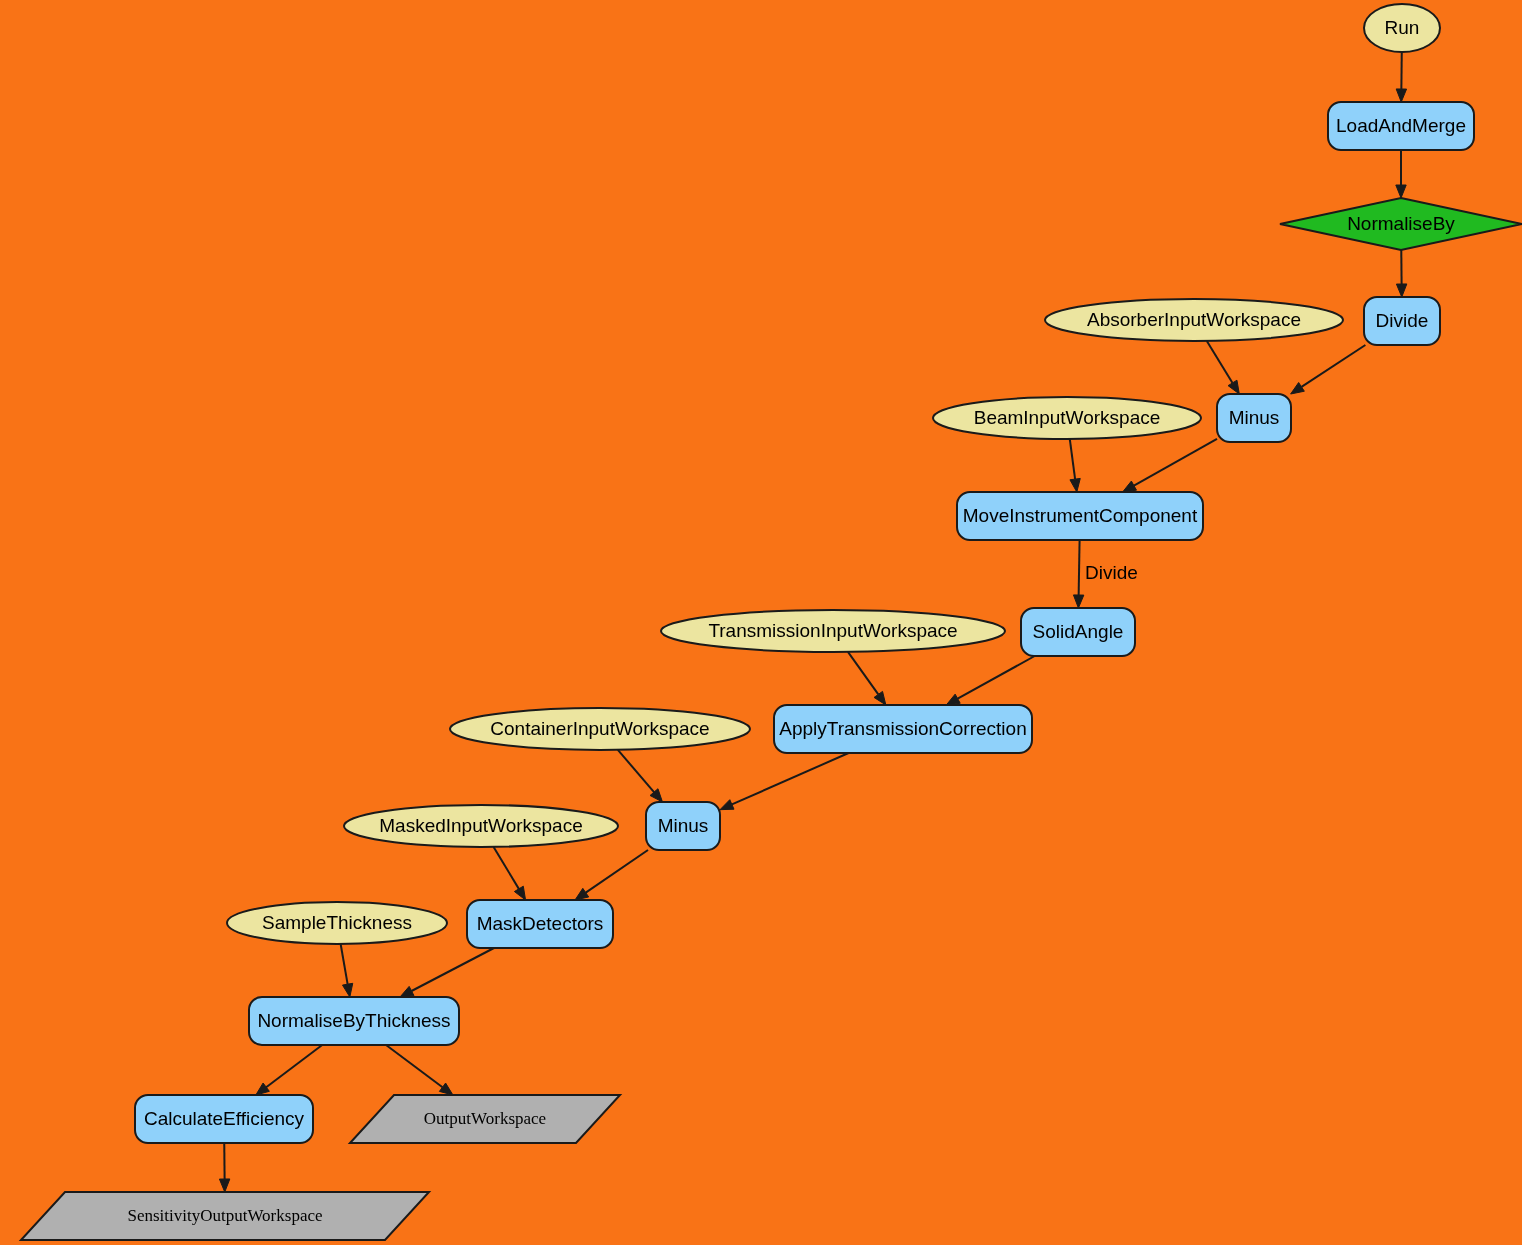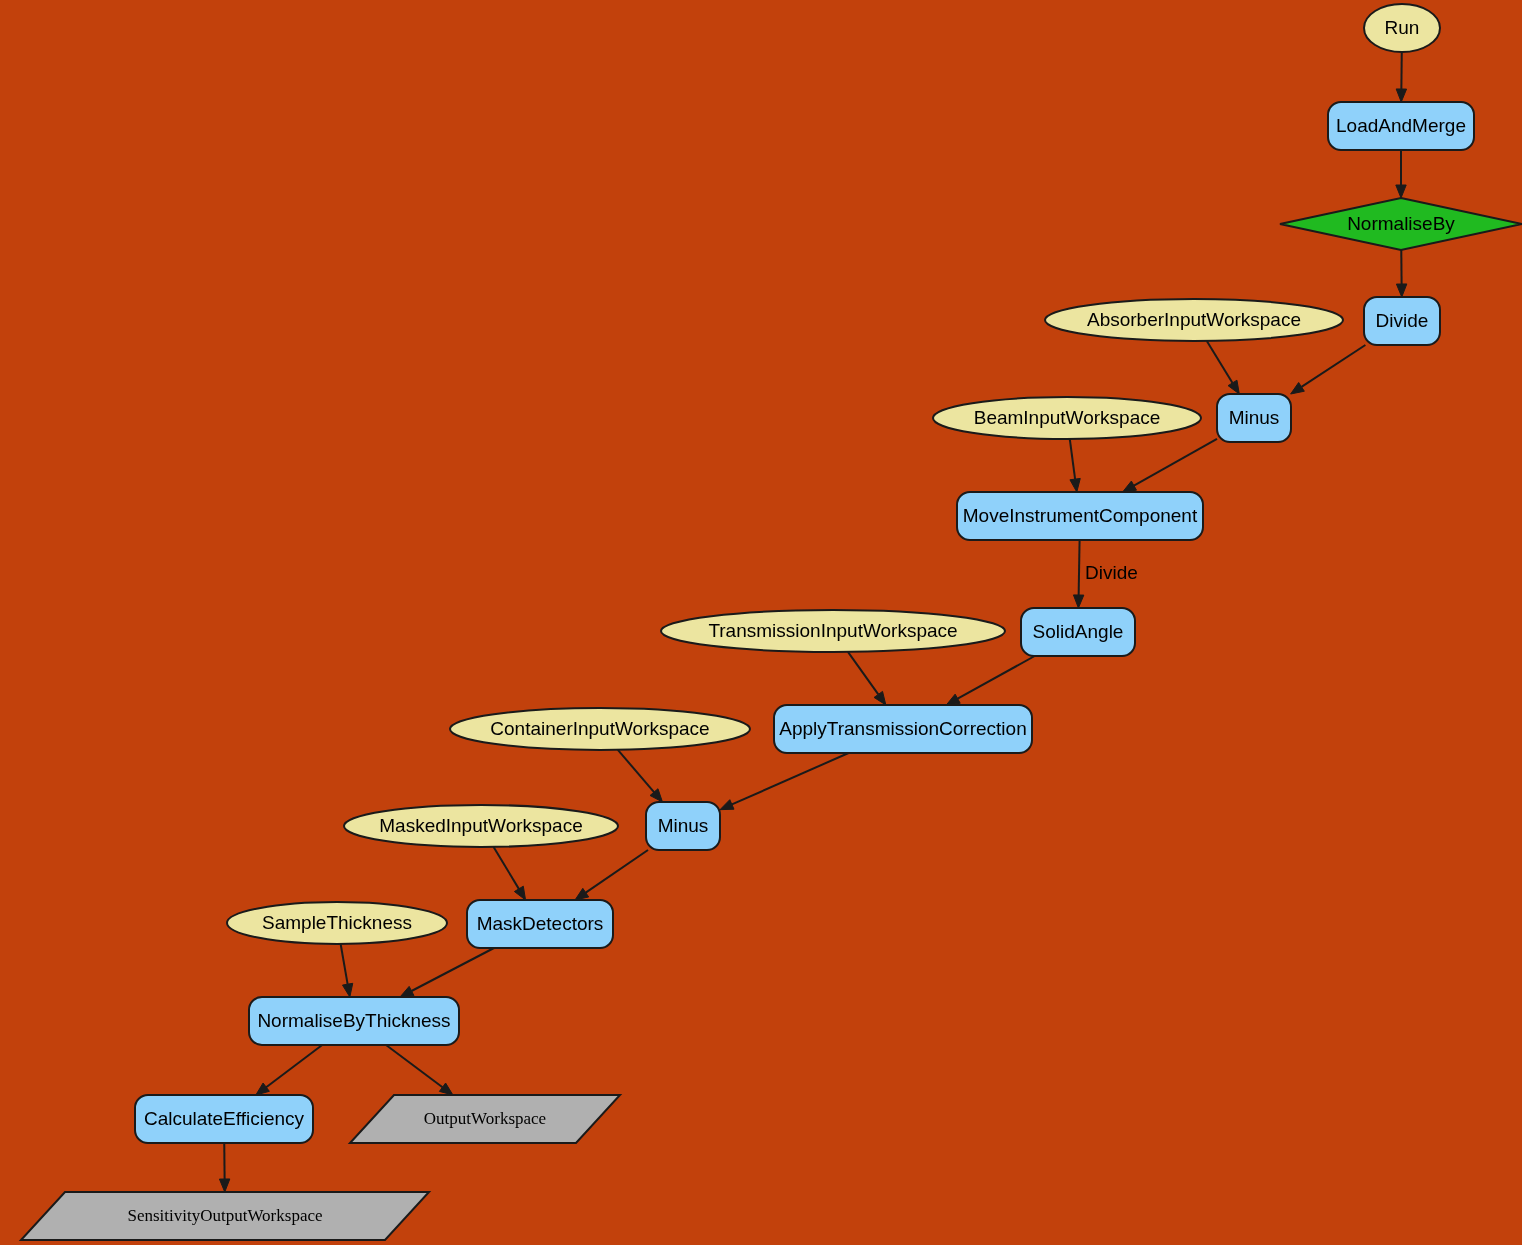--- a/index.html
+++ b/index.html
@@ -4,21 +4,21 @@
 <style>
   html, body {
     margin: 0;
     padding: 0;
     background: #ffffff;
   }
   #canvas-wrap {
     position: relative;
     width: 1522px;
     height: 1245px;
-    background: #c2410c;
+    background: #f97316;
     overflow: hidden;
   }
   svg#graph {
     display: block;
     width: 1522px;
     height: 1245px;
     font-family: "Liberation Sans", sans-serif;
   }
   .node-shape {
     stroke: #1a1a1a;

